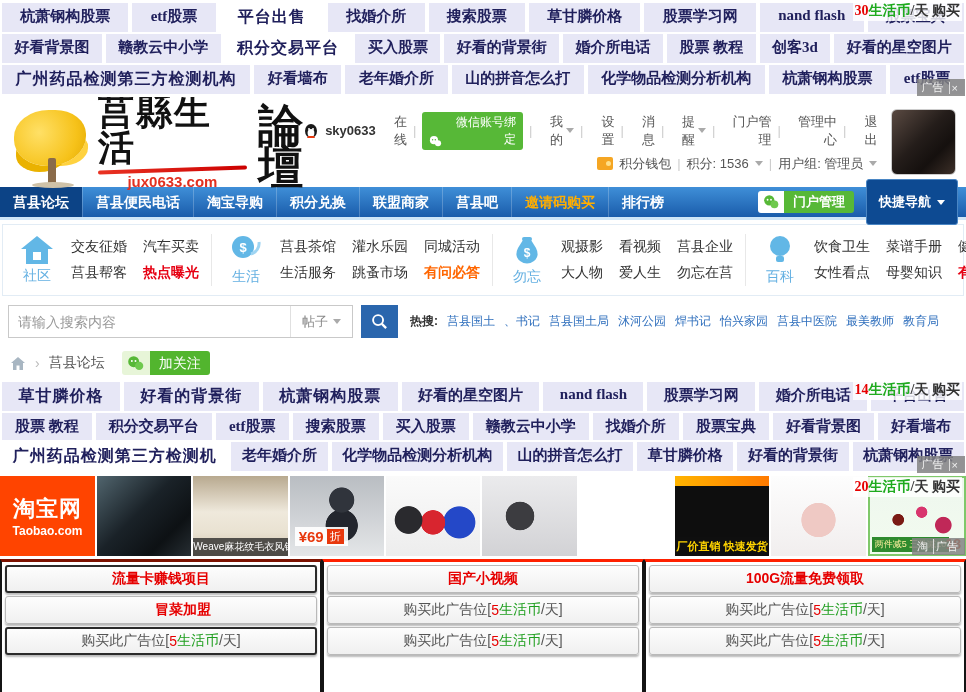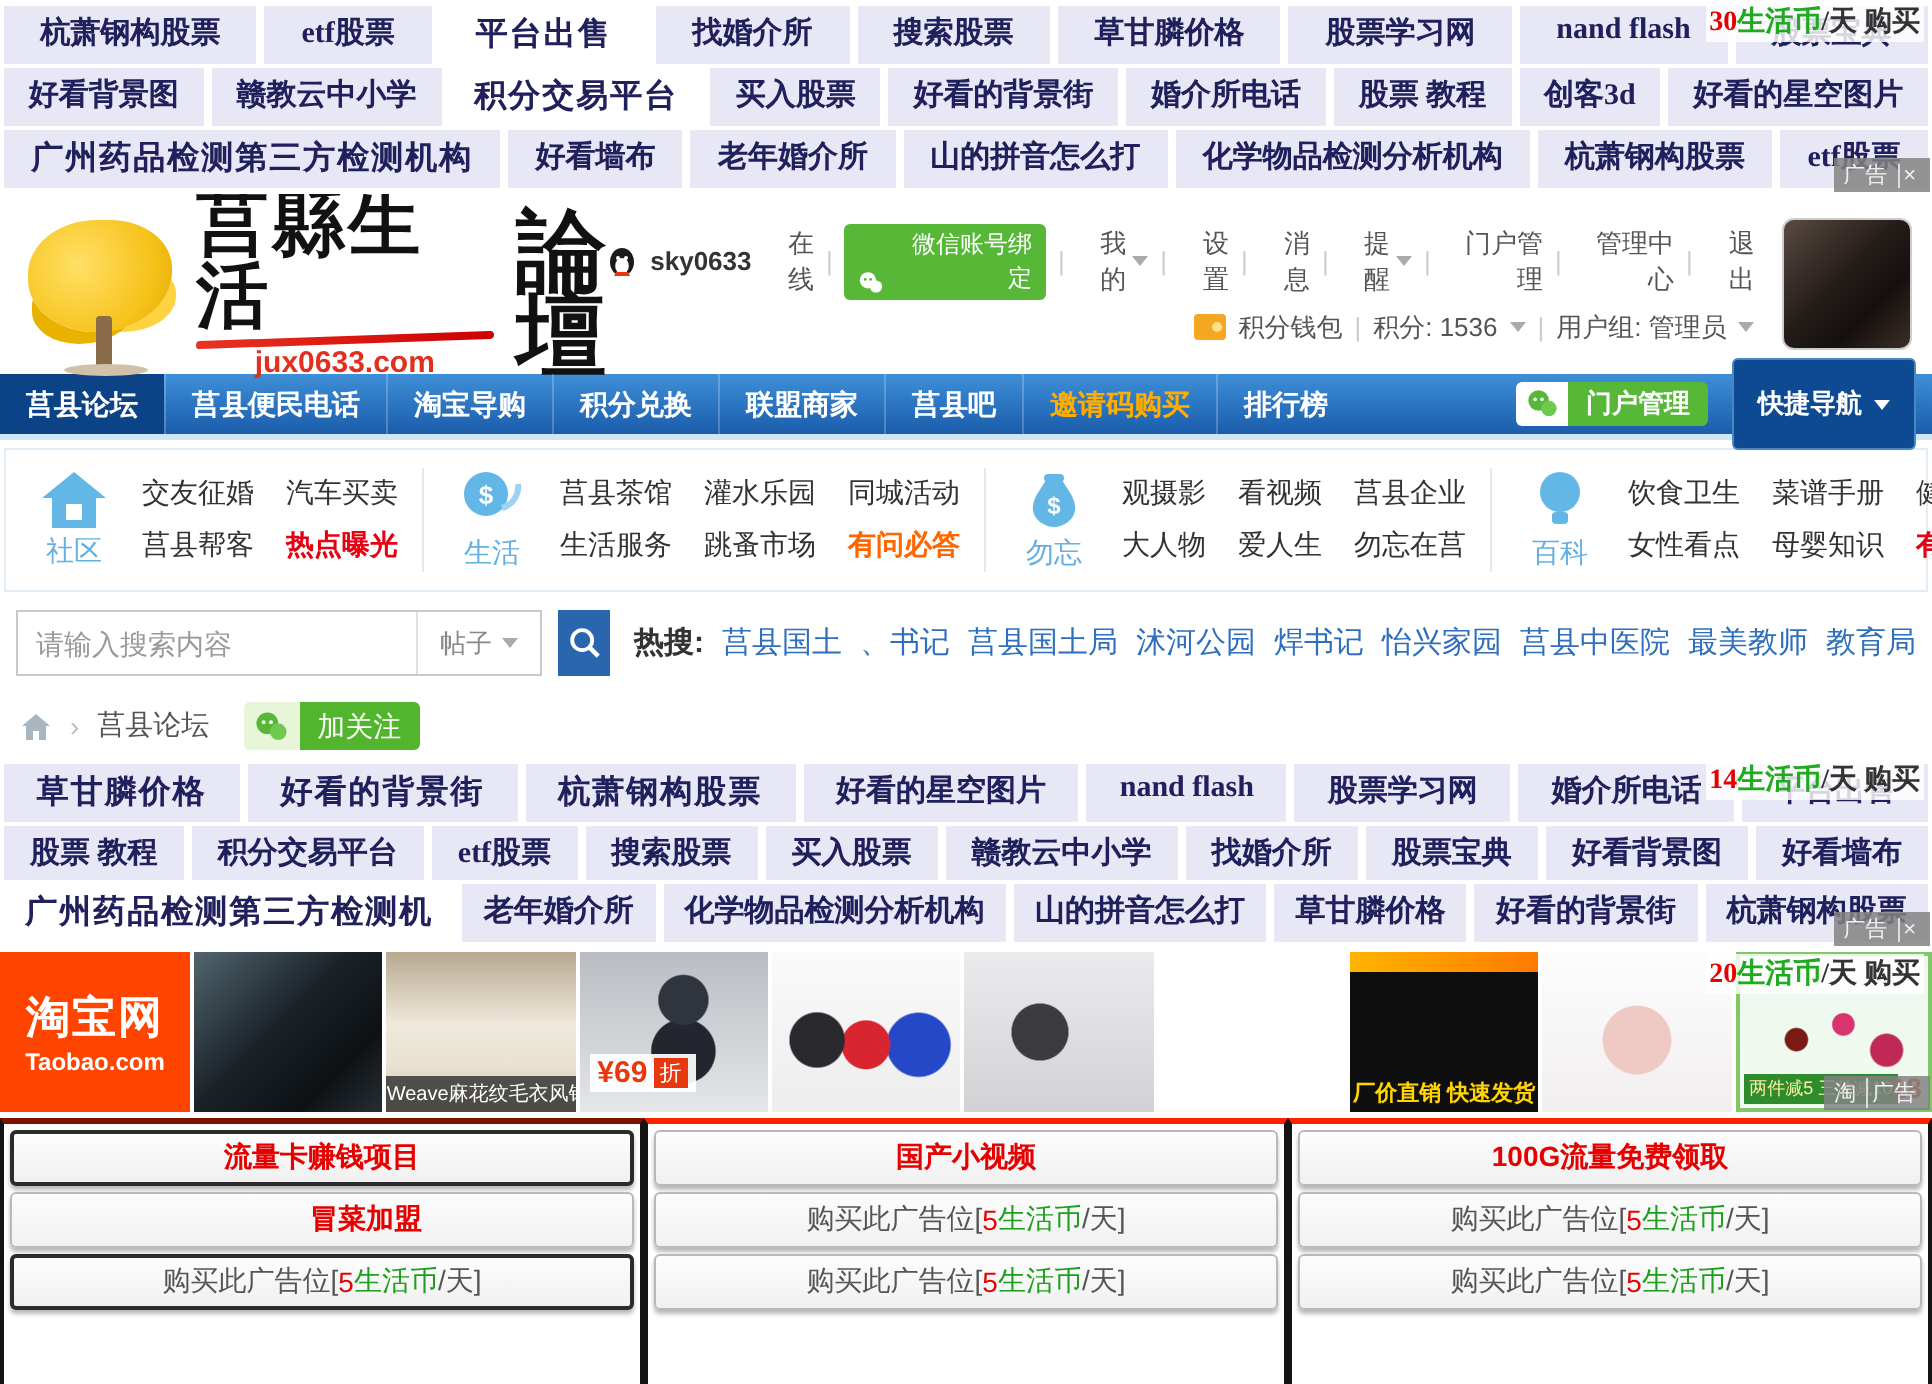--- a/index.html
+++ b/index.html
@@ -92,21 +92,21 @@
 
   
   .search-row { display:flex; align-items:center; gap:8px; padding:9px 8px 8px; }
   .search-box { display:flex; align-items:stretch; border:1px solid #c9c9c9; height:33px; width:345px; }
   .search-box input { flex:1; border:none; outline:none; padding:0 9px; font-size:14px; color:#666; }
   .search-box input::placeholder { color:#999; }
   .type-sel { width:62px; border-left:1px solid #e0e0e0; color:#888; display:flex;
     align-items:center; justify-content:center; gap:5px; font-size:13px; cursor:pointer; }
   .search-btn { width:37px; height:33px; background:#2a66ad; border:none; display:flex;
     align-items:center; justify-content:center; cursor:pointer; }
-  .hot { font-size:15px; display:flex; align-items:center; gap:9px; flex-wrap:nowrap;
+  .hot { font-size:12px; display:flex; align-items:center; gap:9px; flex-wrap:nowrap;
     white-space:nowrap; margin-left:4px; }
   .hot-label { font-weight:bold; color:#333; }
   .hot-link { color:#2f6fbd; cursor:pointer; }
 
   
   .crumb { display:flex; align-items:center; gap:9px; padding:5px 10px 4px; font-size:14px; color:#555; }
   .crumb-sep { color:#bbb; }
   .crumb-link { color:#555; cursor:pointer; }
   .follow2 { display:flex; height:24px; border-radius:3px; overflow:hidden; cursor:pointer; margin-left:8px; }
   .follow2 .ico { background:#e7f5d8; width:28px; display:flex; align-items:center; justify-content:center; }

